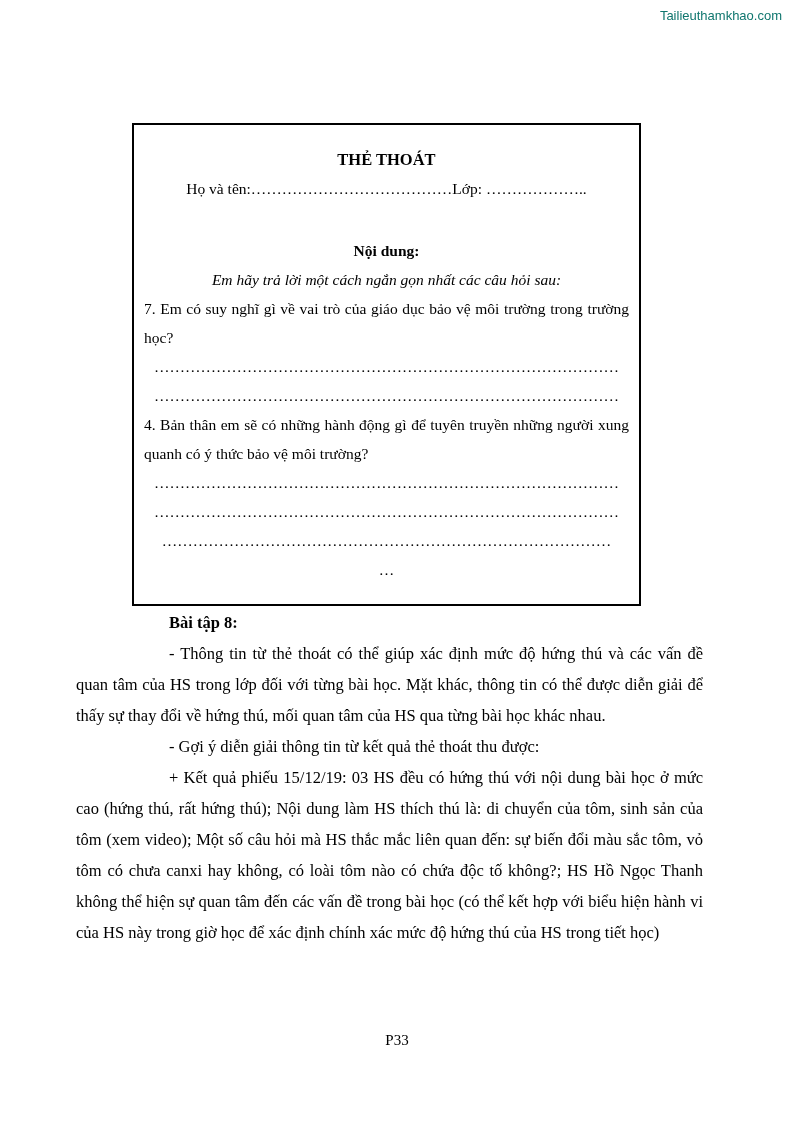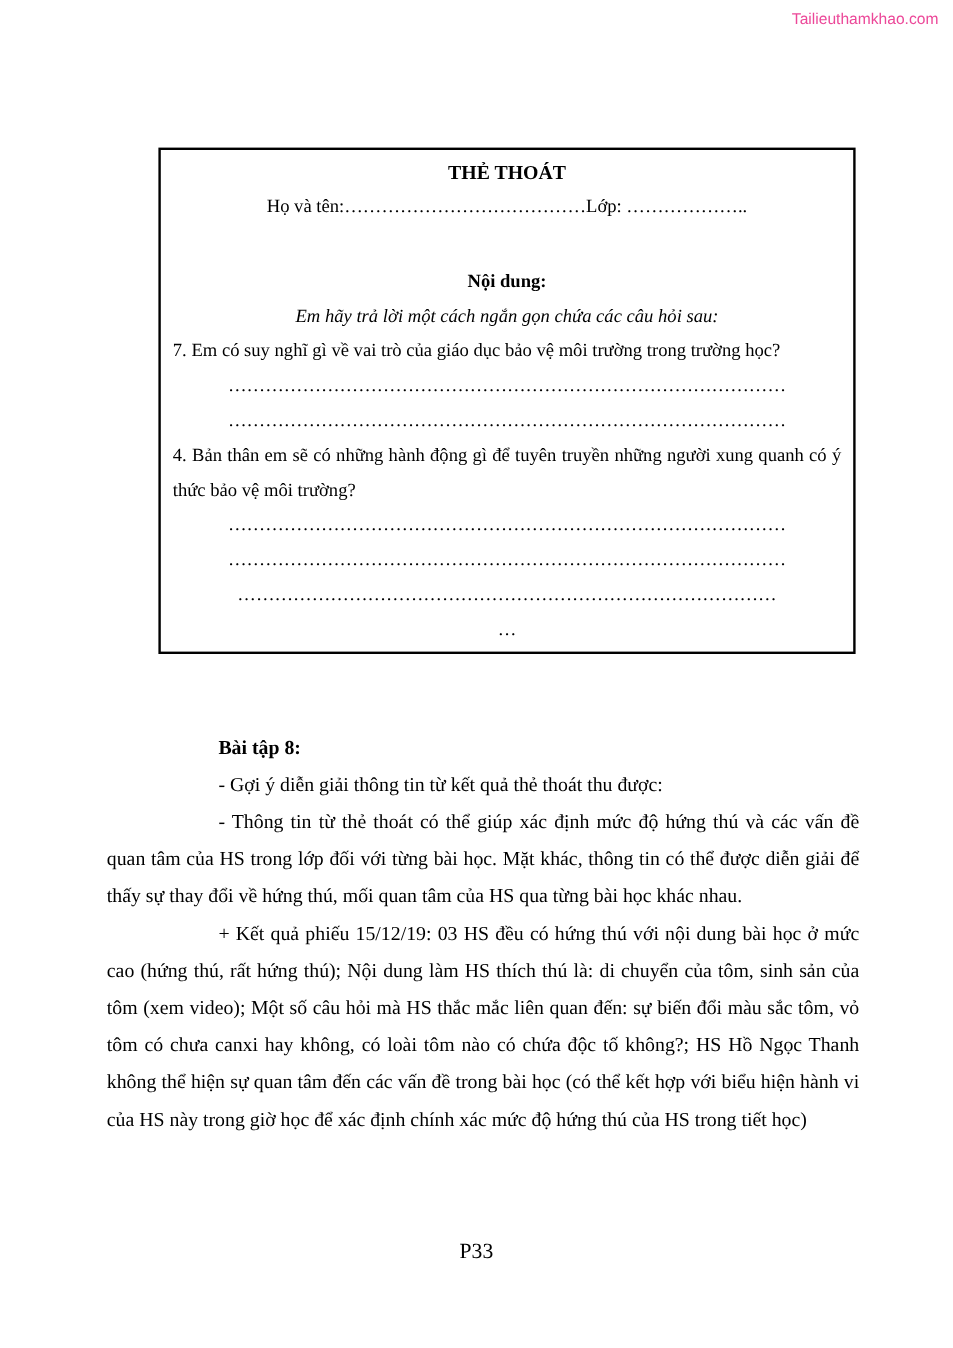--- a/index.html
+++ b/index.html
@@ -12,91 +12,91 @@
     font-family: "Liberation Serif", serif;
     color: #000000;
     overflow: hidden;
   }
   .watermark {
     position: absolute;
     top: 8px;
     right: 12px;
     font-family: "Liberation Sans", sans-serif;
     font-size: 13px;
-    color: #ec4899;
+    color: #0f766e;
   }
   .exit-box {
     position: absolute;
     left: 132px;
     top: 123px;
-    width: 581px;
+    width: 509px;
     border: 2px solid #000000;
-    padding: 4px 10px;
+    padding: 20px 10px;
     font-size: 15.5px;
     line-height: 29px;
   }
   .box-title {
     text-align: center;
     font-weight: bold;
     font-size: 16.5px;
   }
   .box-line { text-align: center; }
   .just { text-align: justify; }
   .bold { font-weight: bold; margin-top: 33px; }
   .italic { font-style: italic; }
   .dots {
     white-space: nowrap;
     overflow: hidden;
   }
   .body-text {
     position: absolute;
-    left: 89px;
+    left: 76px;
     top: 607px;
     width: 627px;
     font-size: 16.5px;
     line-height: 31px;
   }
   .indent { text-indent: 93px; }
   .heading-line {
     font-weight: bold;
     text-indent: 93px;
   }
   .page-num {
     position: absolute;
     top: 1032px;
     left: 0;
     width: 100%;
     text-align: center;
-    font-size: 18px;
+    font-size: 15px;
   }
 </style>
 </head>
 <body>
 
 <div class="page">
 
   <div class="watermark">Tailieuthamkhao.com</div>
 
   <div class="exit-box">
     <div class="box-title">THẺ THOÁT</div>
     <div class="box-line dots">Họ và tên:…………………………………Lớp: ………………..</div>
     <div class="box-line bold">Nội dung:</div>
-    <div class="box-line italic">Em hãy trả lời một cách ngắn gọn chứa các câu hỏi sau:</div>
+    <div class="box-line italic">Em hãy trả lời một cách ngắn gọn nhất các câu hỏi sau:</div>
     <div class="box-line just">7. Em có suy nghĩ gì về vai trò của giáo dục bảo vệ môi trường trong trường học?</div>
     <div class="box-line dots">………………………………………………………………………………</div>
     <div class="box-line dots">………………………………………………………………………………</div>
     <div class="box-line just">4. Bản thân em sẽ có những hành động gì để tuyên truyền những người xung quanh có ý thức bảo vệ môi trường?</div>
     <div class="box-line dots">………………………………………………………………………………</div>
     <div class="box-line dots">………………………………………………………………………………</div>
     <div class="box-line dots">……………………………………………………………………………</div>
     <div class="box-line">…</div>
   </div>
 
   <div class="body-text">
     <div class="heading-line">Bài tập 8:</div>
+    <div class="indent just">- Thông tin từ thẻ thoát có thể giúp xác định mức độ hứng thú và các vấn đề quan tâm của HS trong lớp đối với từng bài học. Mặt khác, thông tin có thể được diễn giải để thấy sự thay đổi về hứng thú, mối quan tâm của HS qua từng bài học khác nhau.</div>
     <div class="indent">- Gợi ý diễn giải thông tin từ kết quả thẻ thoát thu được:</div>
-    <div class="indent just">- Thông tin từ thẻ thoát có thể giúp xác định mức độ hứng thú và các vấn đề quan tâm của HS trong lớp đối với từng bài học. Mặt khác, thông tin có thể được diễn giải để thấy sự thay đổi về hứng thú, mối quan tâm của HS qua từng bài học khác nhau.</div>
     <div class="indent just">+ Kết quả phiếu 15/12/19: 03 HS đều có hứng thú với nội dung bài học ở mức cao (hứng thú, rất hứng thú); Nội dung làm HS thích thú là: di chuyển của tôm, sinh sản của tôm (xem video); Một số câu hỏi mà HS thắc mắc liên quan đến: sự biến đổi màu sắc tôm, vỏ tôm có chưa canxi hay không, có loài tôm nào có chứa độc tố không?; HS Hồ Ngọc Thanh không thể hiện sự quan tâm đến các vấn đề trong bài học (có thể kết hợp với biểu hiện hành vi của HS này trong giờ học để xác định chính xác mức độ hứng thú của HS trong tiết học)</div>
   </div>
 
   <div class="page-num">P33</div>
 
 </div>
 
 </body></html>

